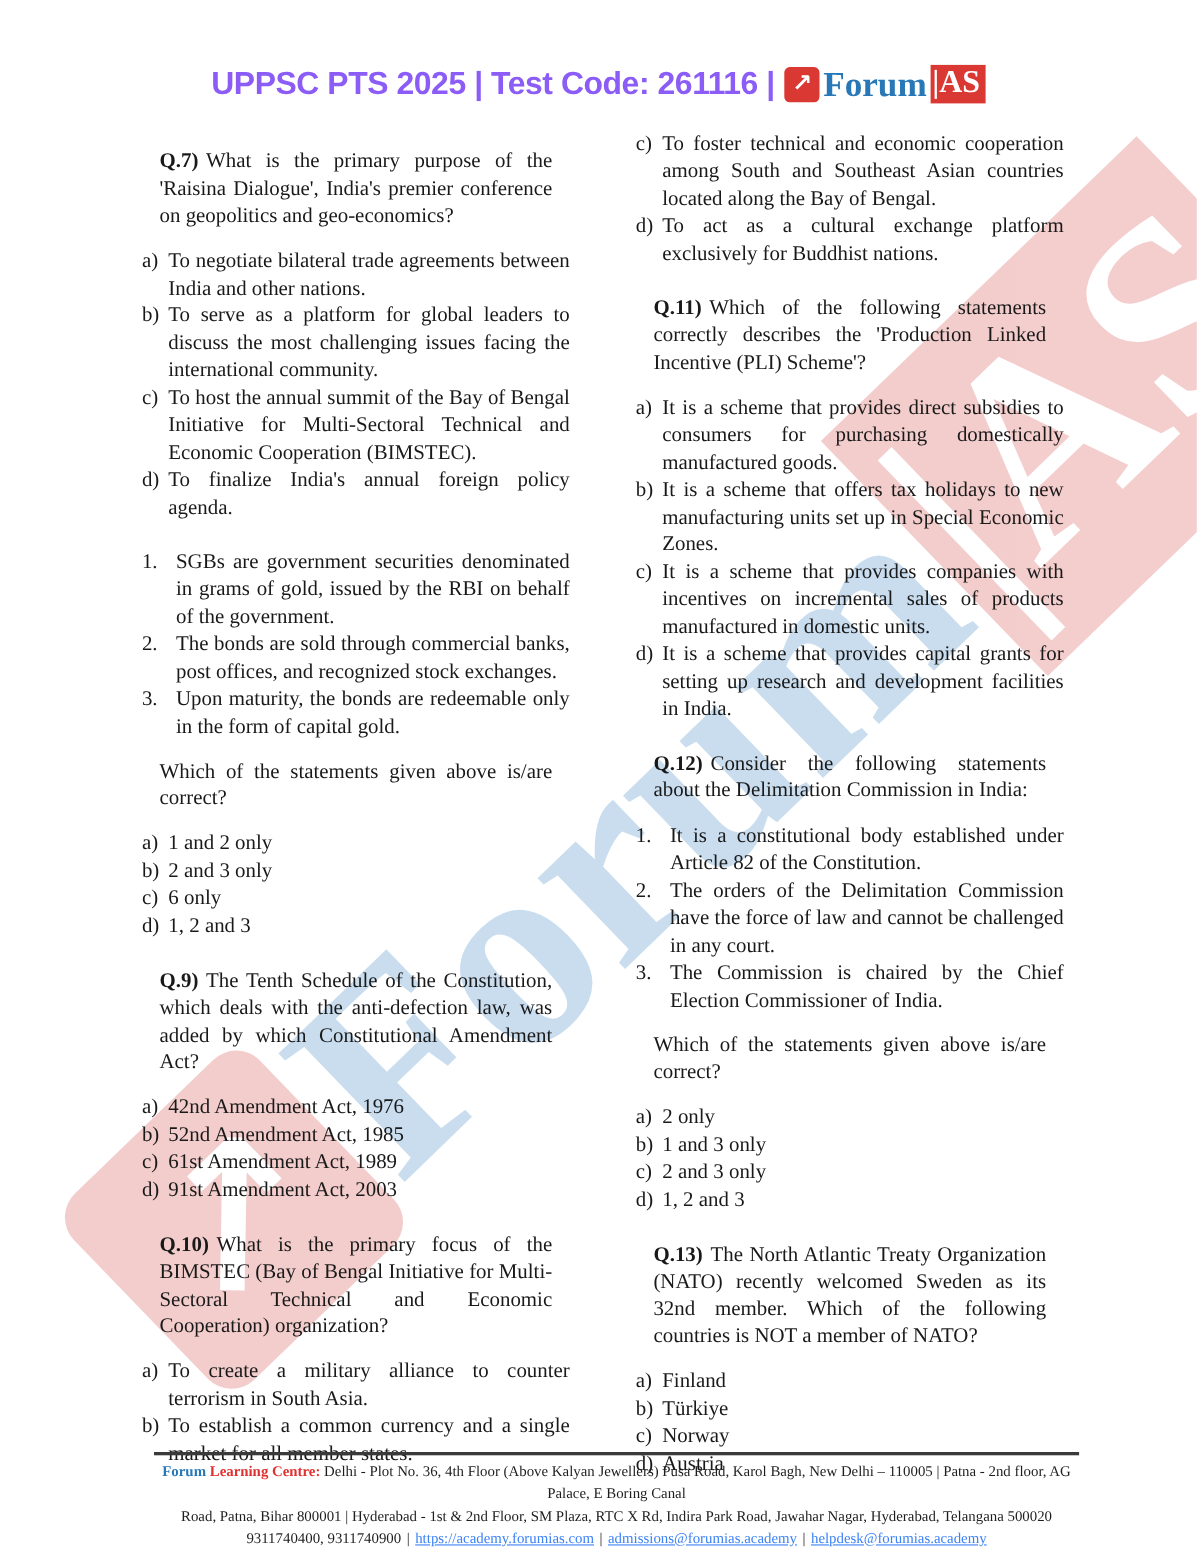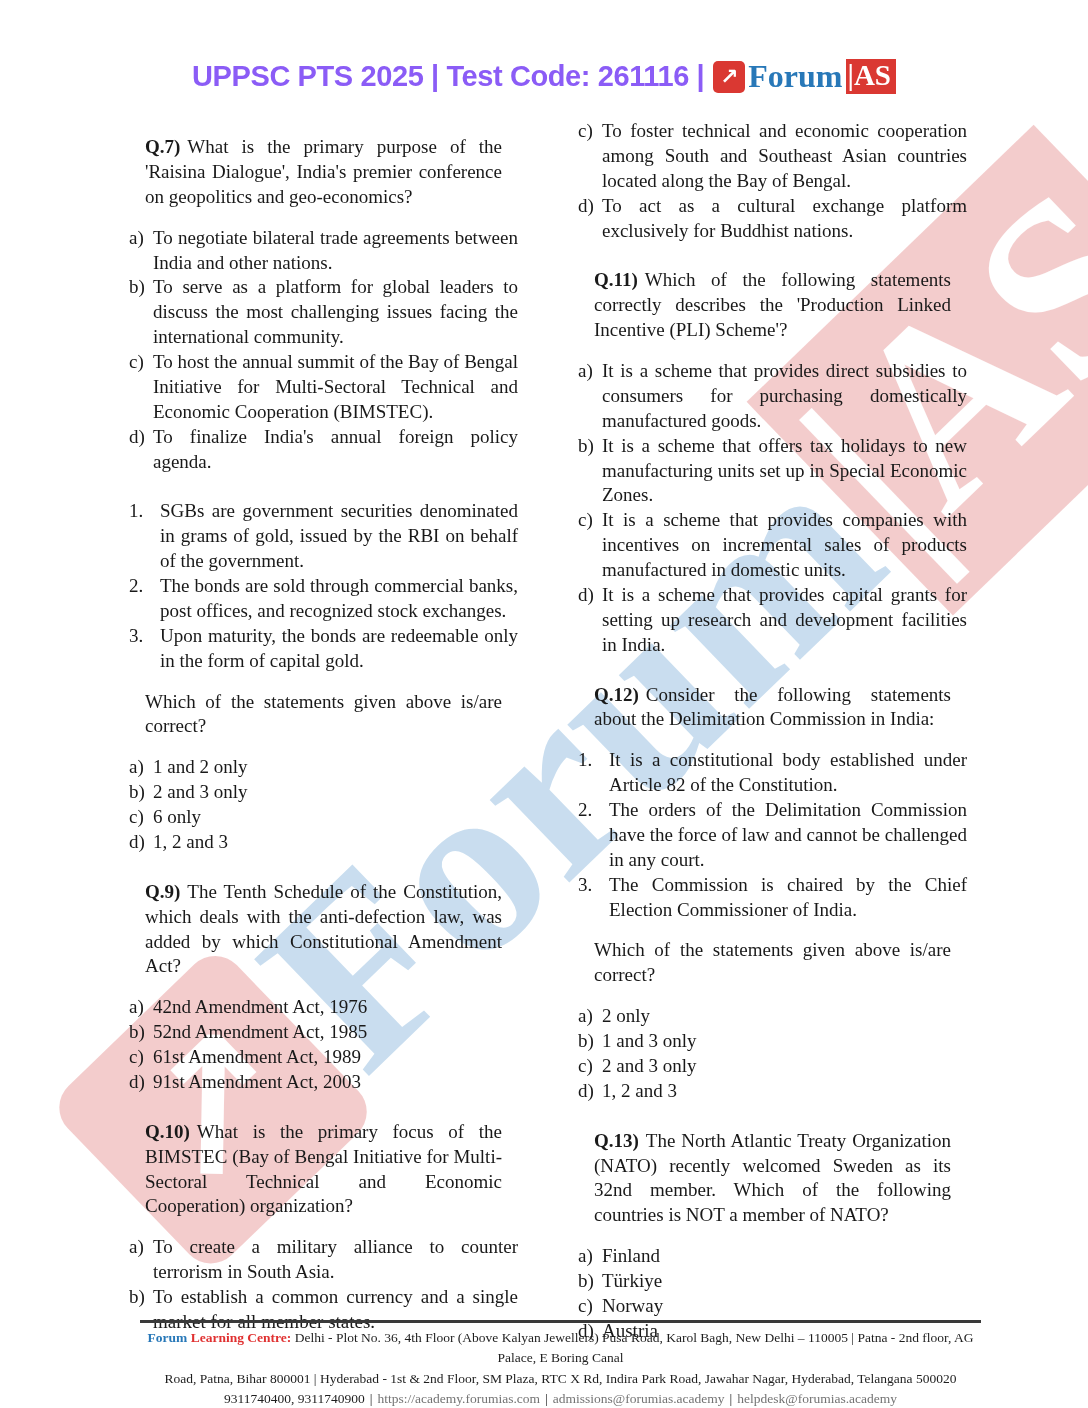--- a/index.html
+++ b/index.html
@@ -48,21 +48,21 @@
   .row .lab { flex:0 0 24px; }
   .row.stmt .lab { flex:0 0 31px; }
   .row .txt { flex:1; text-align:justify; }
 
   
   .footer { position:absolute; left:140px; width:841px; top:1320px; z-index:1;
     border-top:3px solid #3a3a3a; padding-top:5px; text-align:center;
     font-size:13.5px; line-height:1.5; color:#1e1e1e; }
   .f-blue { color:#2878b8; font-weight:700; }
   .f-red  { color:#e03131; font-weight:700; }
-  .f-link { color:#737373; cursor:pointer; }
+  .f-link { color:#3b82f6; text-decoration:underline; cursor:pointer; }
   .f-sep  { margin:0 5px; }
 </style>
 </head>
 <body>
 
 <div class="watermark">
   <span class="wm-arrow">↗</span><span class="wm-forum">Forum</span><span class="wm-ias">|AS</span>
 </div>
 
 <div class="header">

